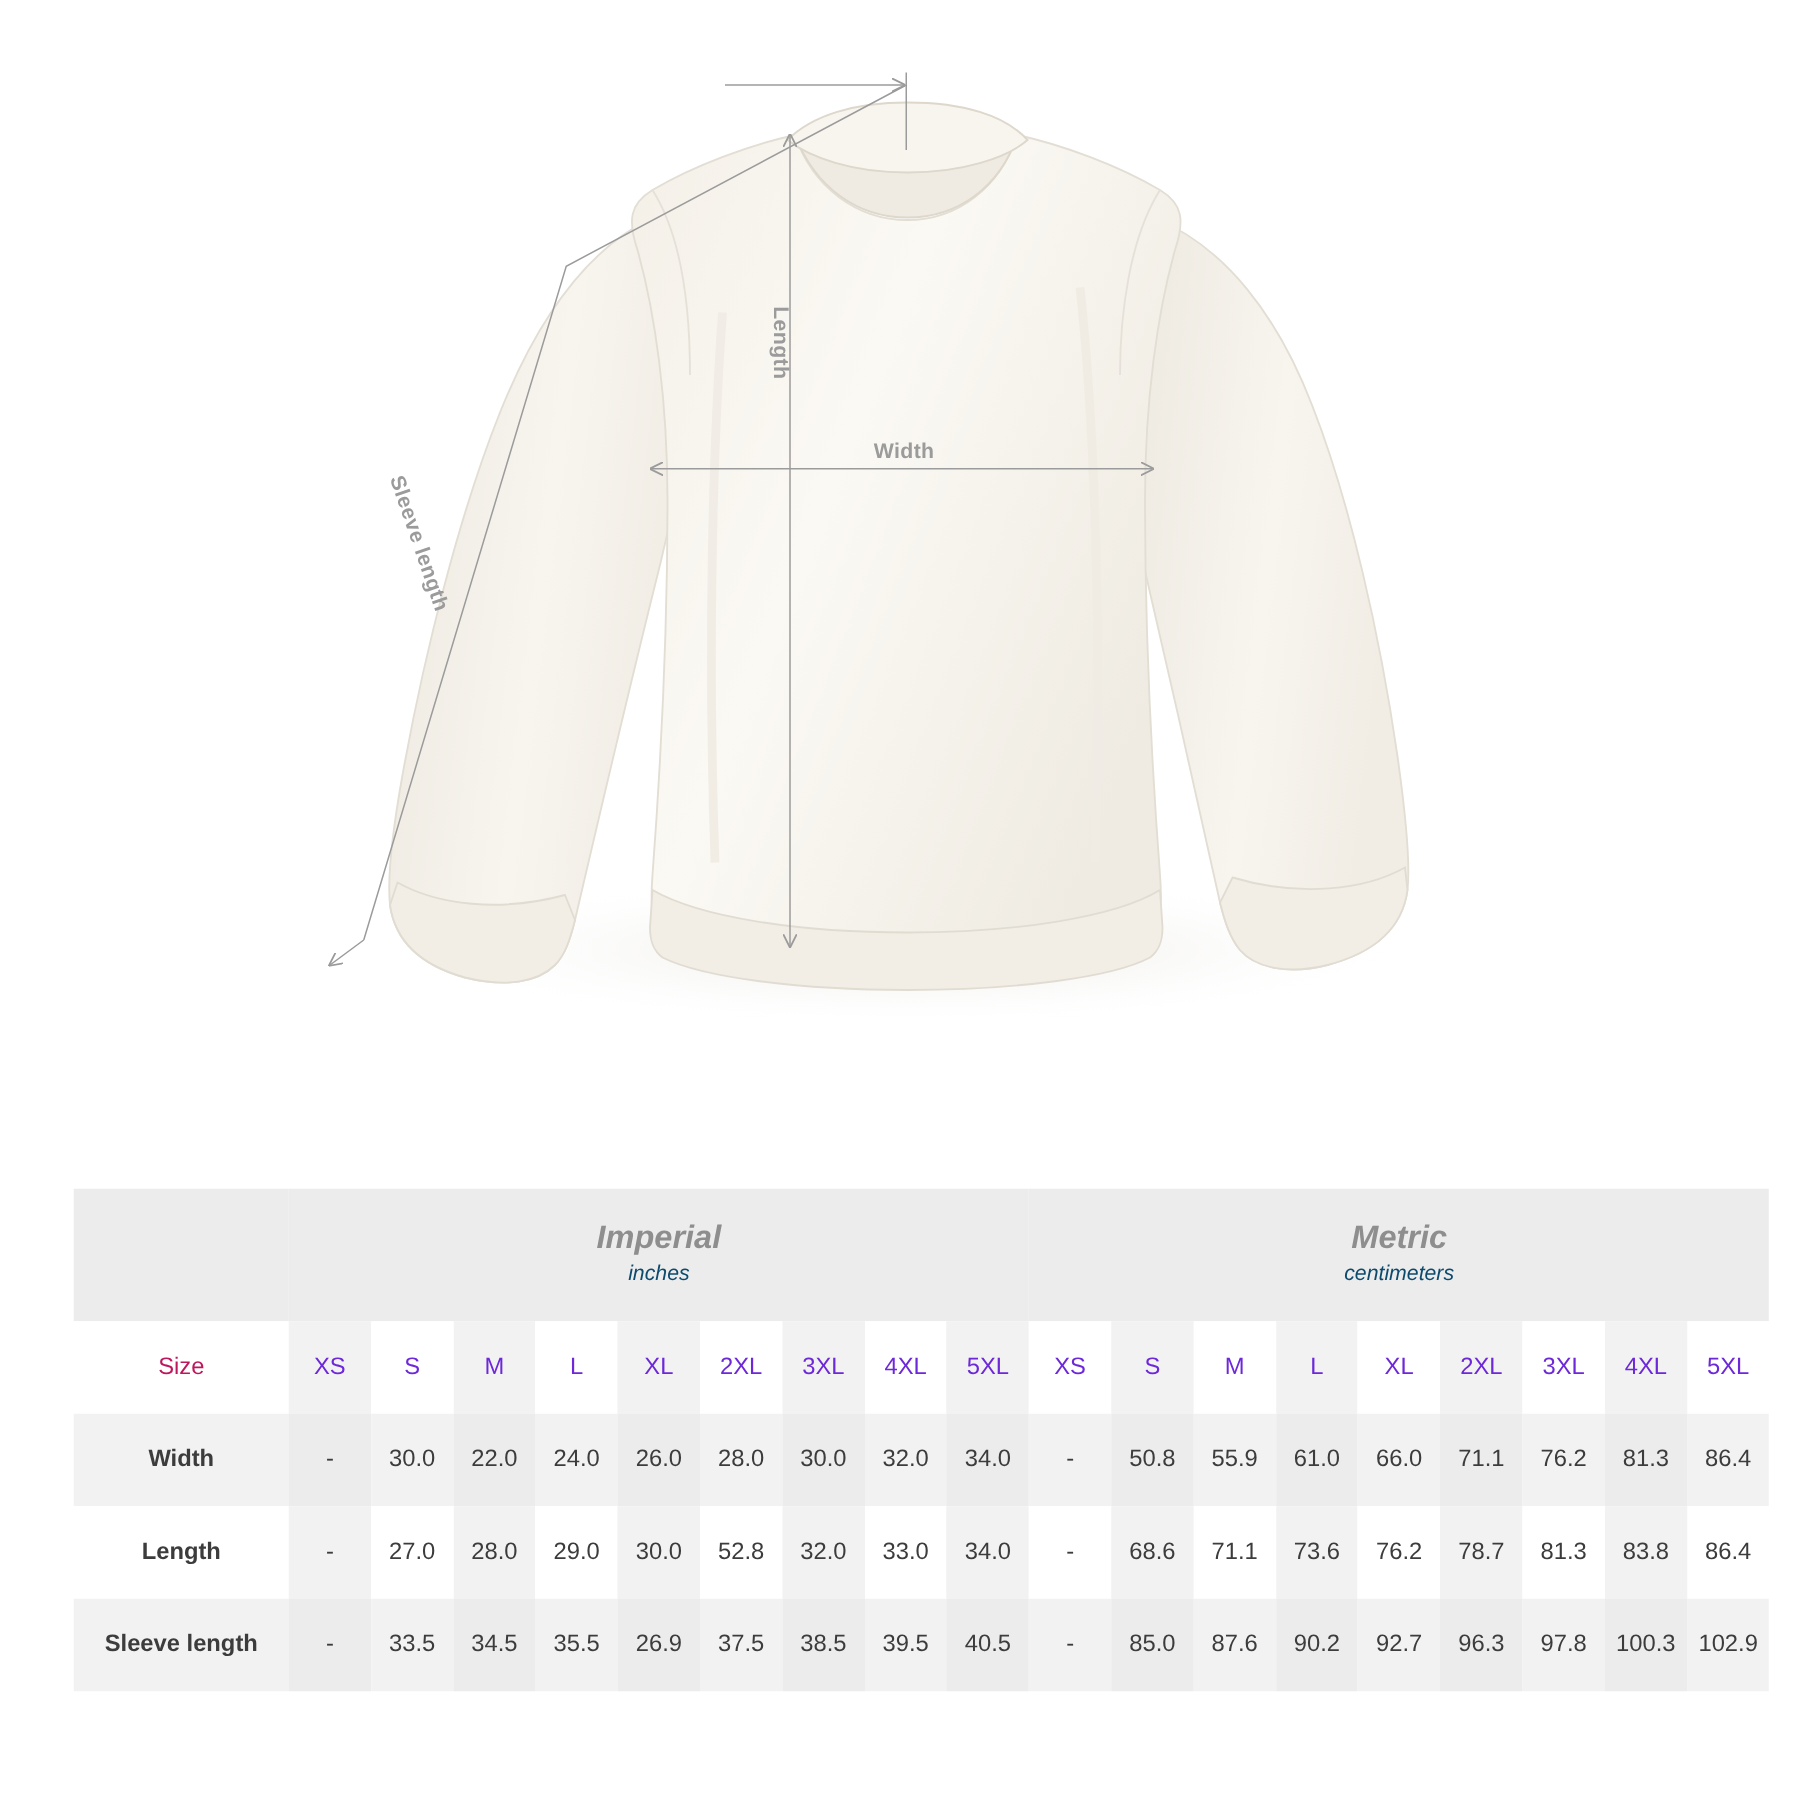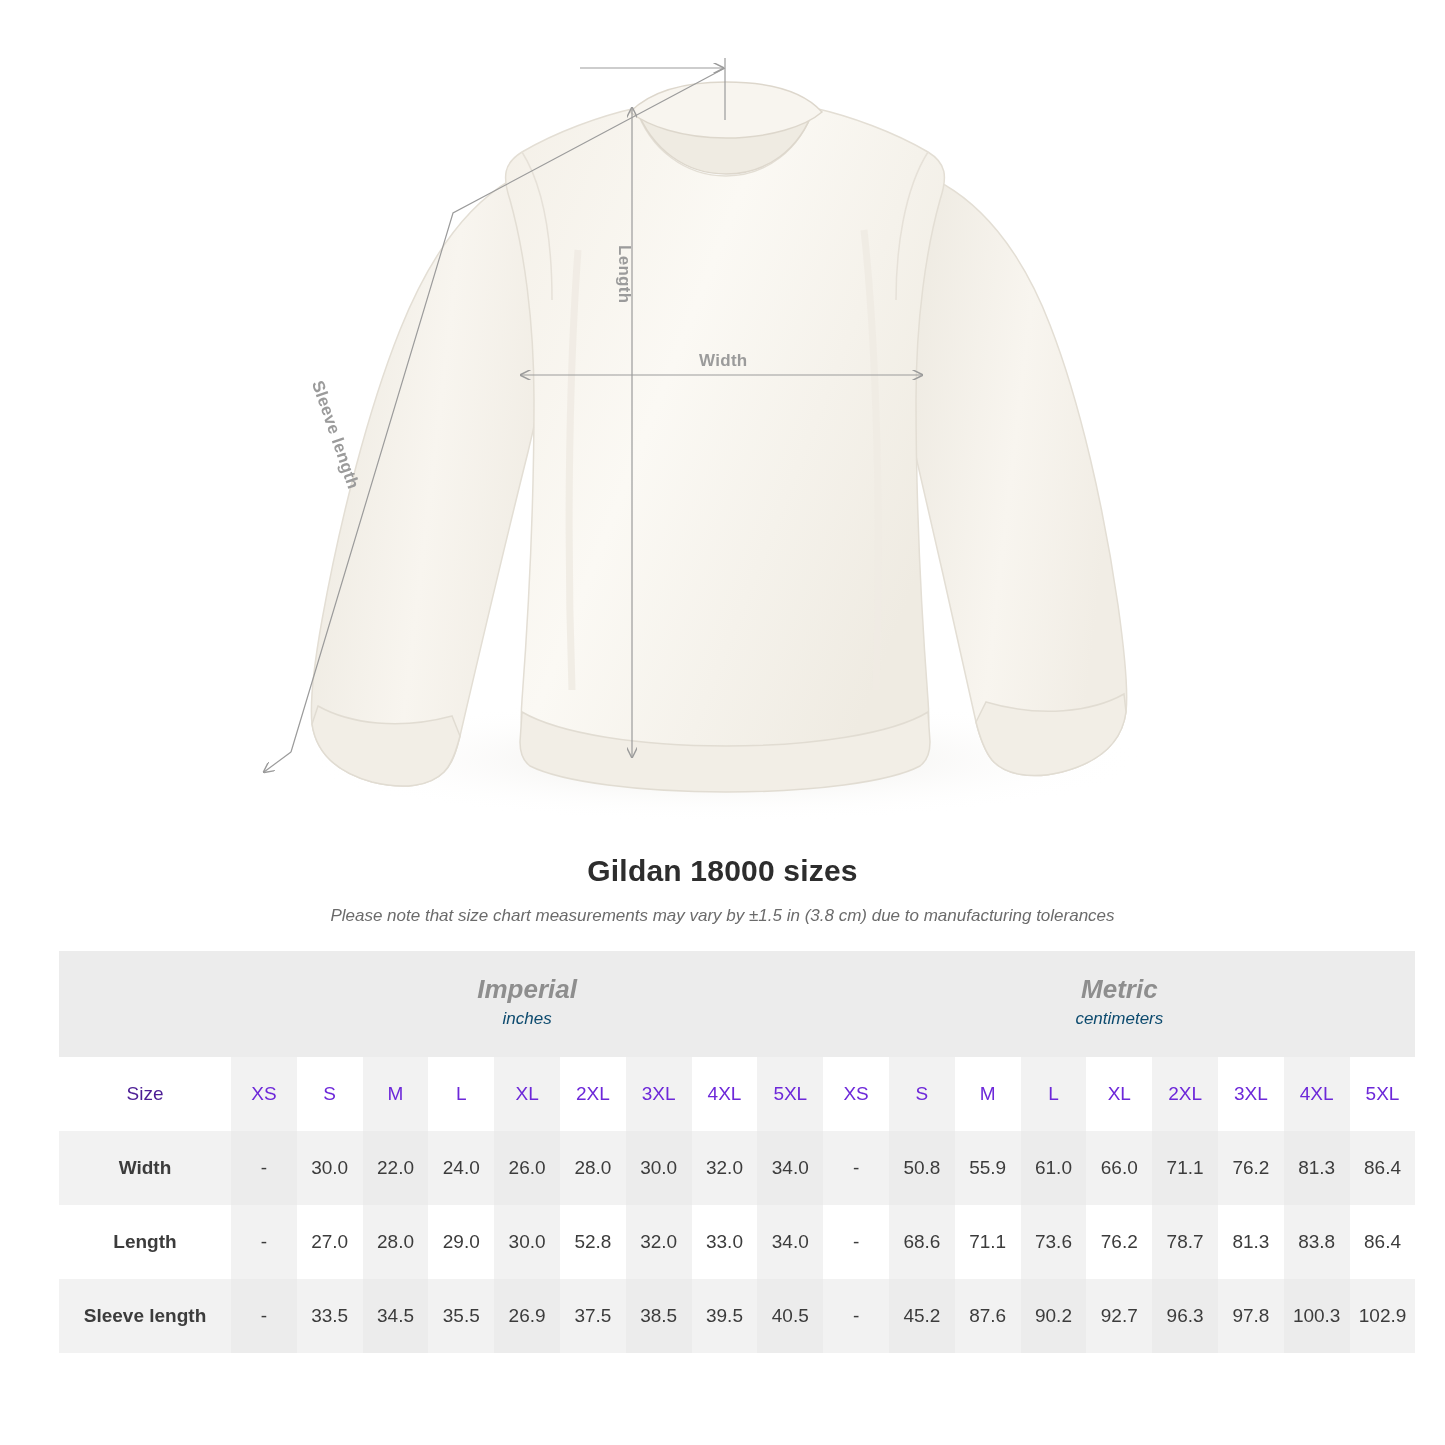--- a/index.html
+++ b/index.html
@@ -129,21 +129,21 @@
     line-height: 1.6;
   }
   .head-row td {
     height: 74px;
     font-size: 19px;
     color: #6d28d9;
     background: #ffffff;
   }
   .head-row td.rowlabel {
     font-size: 19px;
-    color: #4c1d95;
+    color: #be185d;
   }
   .head-row td.alt {
     background: #f2f2f2;
   }
   .data-row td {
     height: 74px;
     font-size: 19px;
     color: #3c3c3c;
   }
   .data-row td.rowlabel {
@@ -243,24 +243,20 @@
         <line x1="580" y1="68" x2="723" y2="68" stroke="#9b9b9b" stroke-width="1.2" marker-end="url(#arrHead)"></line>
         <line x1="725" y1="58" x2="725" y2="120" stroke="#9b9b9b" stroke-width="1.2"></line>
       </svg>
 
       <span class="dim-label length">Length</span>
       <span class="dim-label width">Width</span>
       <span class="dim-label sleeve">Sleeve length</span>
     </div>
   </div>
 
-  <div class="title-block">
-    <h1 class="chart-title">Gildan 18000 sizes</h1>
-    <p class="chart-note">Please note that size chart measurements may vary by ±1.5 in (3.8 cm) due to manufacturing tolerances</p>
-  </div>
 
   <div class="table-wrap">
     <table class="size-table">
       <colgroup>
         <col class="col-label">
         <col class="col-cell">
           <col class="col-cell">
           <col class="col-cell">
           <col class="col-cell">
         <col class="col-cell">
@@ -363,21 +359,21 @@
           <td class="alt">-</td>
           <td>33.5</td>
           <td class="alt">34.5</td>
           <td>35.5</td>
           <td class="alt">26.9</td>
           <td>37.5</td>
           <td class="alt">38.5</td>
           <td>39.5</td>
           <td class="alt">40.5</td>
           <td>-</td>
-          <td class="alt">45.2</td>
+          <td class="alt">85.0</td>
           <td>87.6</td>
           <td class="alt">90.2</td>
           <td>92.7</td>
           <td class="alt">96.3</td>
           <td>97.8</td>
           <td class="alt">100.3</td>
           <td>102.9</td>
         </tr>
       </tbody>
     </table>

